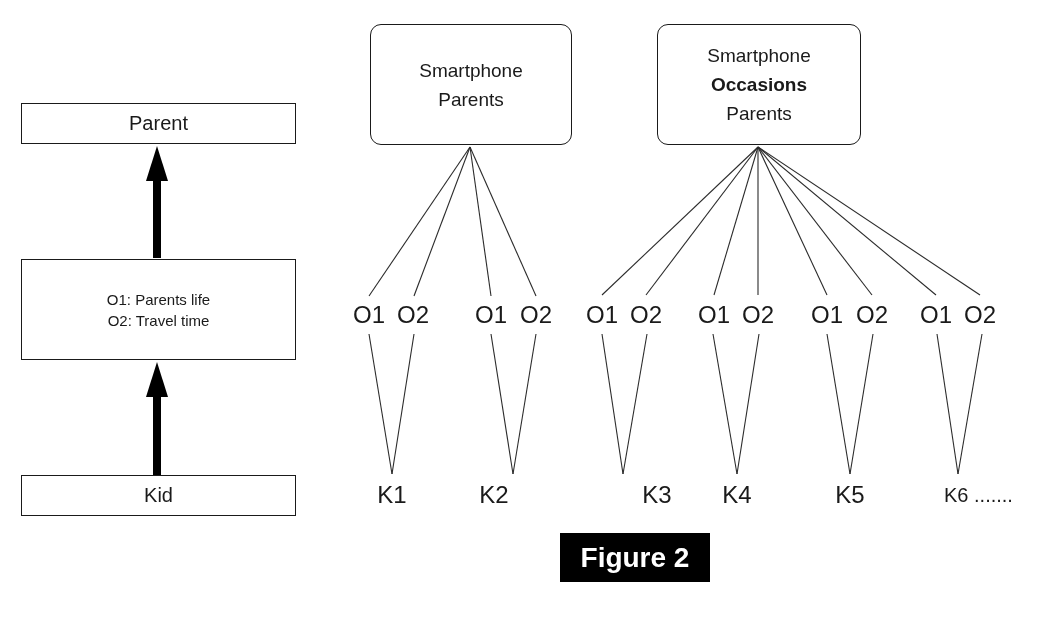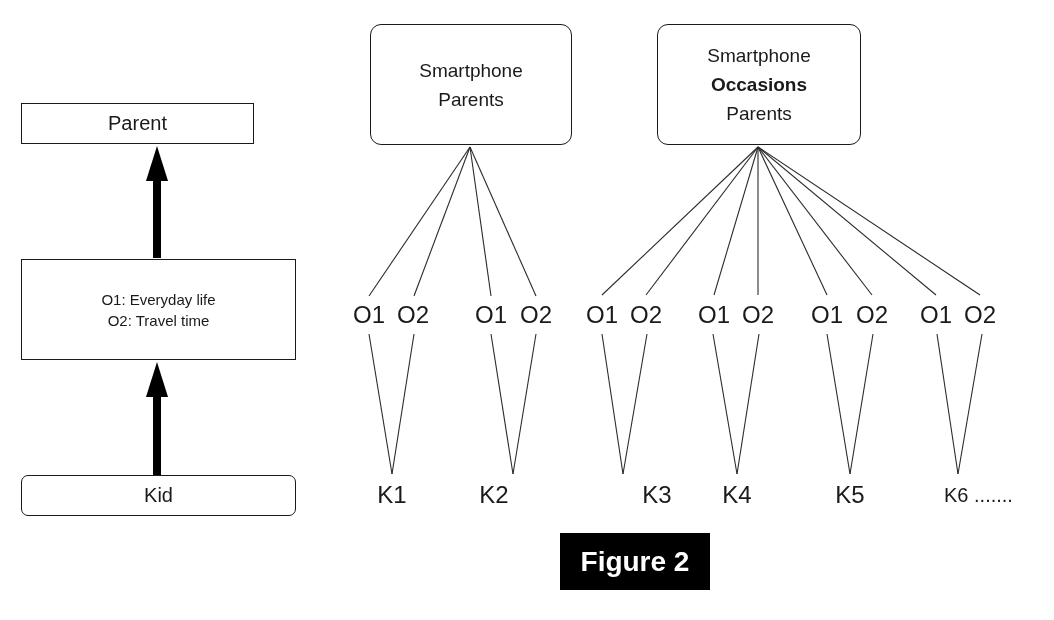--- a/index.html
+++ b/index.html
@@ -21,23 +21,23 @@
     position: absolute;
     border: 1.5px solid #1a1a1a;
     background: #ffffff;
     display: flex;
     flex-direction: column;
     align-items: center;
     justify-content: center;
     text-align: center;
     box-sizing: border-box;
   }
-  .box-parent   { left: 21px;  top: 103px; width: 233px; height: 41px;  font-size: 20px; }
+  .box-parent   { left: 21px;  top: 103px; width: 275px; height: 41px;  font-size: 20px; }
   .box-measure  { left: 21px;  top: 259px; width: 275px; height: 101px; }
-  .box-kid      { left: 21px;  top: 475px; width: 275px; height: 41px;  font-size: 20px; border-radius: 7px; }
+  .box-kid      { left: 21px;  top: 475px; width: 275px; height: 41px;  font-size: 20px; }
   .measure-title { font-size: 20px; margin-bottom: 4px; }
   .measure-sub   { font-size: 15px; line-height: 21px; }
   .box-group {
     border-radius: 11px;
     font-size: 19px;
     line-height: 29px;
   }
   .box-group-nonaddicted { left: 370px; top: 24px; width: 202px; height: 121px; }
   .box-group-addicted    { left: 657px; top: 24px; width: 204px; height: 121px; }
   .bold { font-weight: bold; }
@@ -64,21 +64,21 @@
     top: 481px;
     left: 944px;
     width: 130px;
     text-align: left;
     font-size: 20px;
     line-height: 28px;
   }
   .figure-caption {
     position: absolute;
     left: 560px; top: 533px;
-    width: 150px; height: 57px;
+    width: 150px; height: 49px;
     background: #000000;
     color: #ffffff;
     font-size: 28px;
     font-weight: bold;
     display: flex;
     align-items: center;
     justify-content: center;
   }
 </style>
 </head>
@@ -130,21 +130,21 @@
       <line x1="157" y1="475" x2="157" y2="392" stroke="#000000" stroke-width="8"></line>
       <polygon points="157,362 146,397 168,397"></polygon>
     </g>
   </svg>
 
   <div class="box box-parent">
     <span>Parent</span>
   </div>
 
   <div class="box box-measure">
-    <span class="measure-sub">O1: Everyday life</span>
+    <span class="measure-sub">O1: Parents life</span>
     <span class="measure-sub">O2: Travel time</span>
   </div>
 
   <div class="box box-kid">
     <span>Kid</span>
   </div>
 
   <div class="box box-group box-group-nonaddicted">
     <span>Smartphone</span>
     <span>Parents</span>

